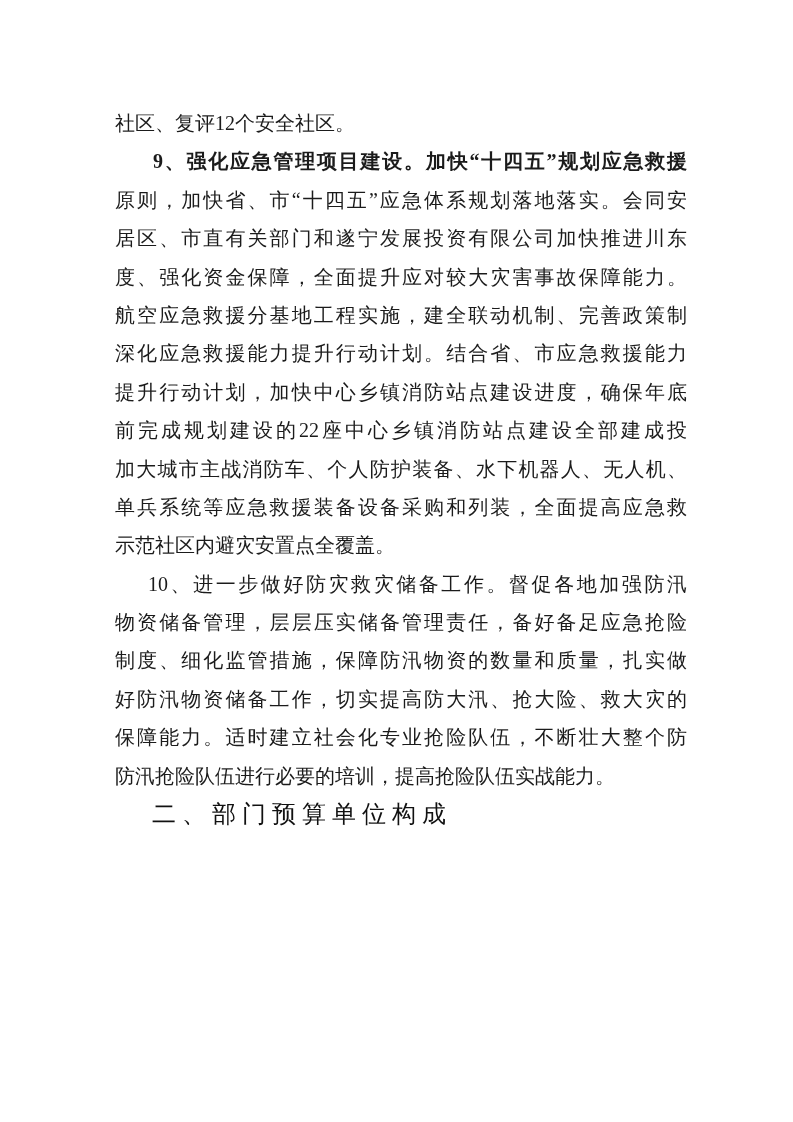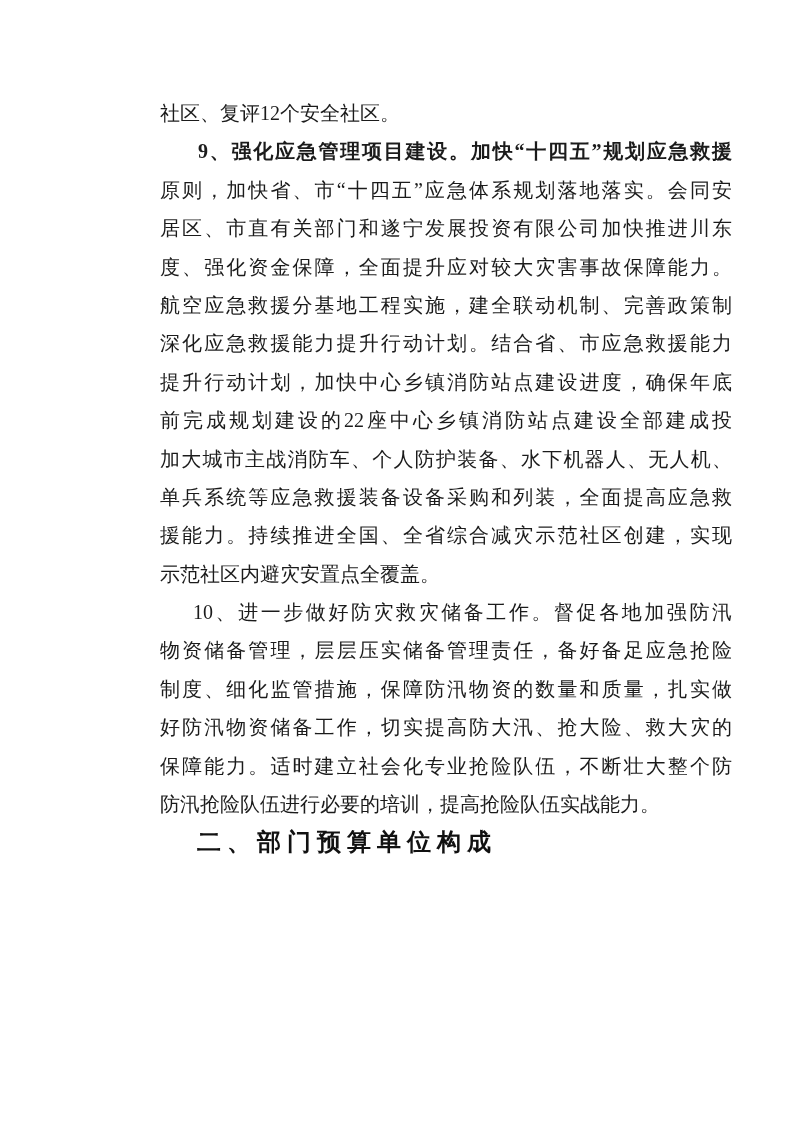--- a/index.html
+++ b/index.html
@@ -10,23 +10,22 @@
   .page {
     position: relative;
     width: 793px;
     height: 1122px;
     background: #ffffff;
     overflow: hidden;
   }
   .text-block {
     position: absolute;
     left: 115px;
-    top: 94px;
+    top: 104px;
     width: 572px;
-    margin-left: 45px;
   }
   .line {
     font-family: "Liberation Serif", "DejaVu Serif", serif;
     font-size: 20px;
     line-height: 38.4px;
     height: 38.4px;
     color: #1b1b1b;
     text-align: justify;
     text-align-last: justify;
     overflow: hidden;
@@ -37,21 +36,21 @@
   }
   .line.indent-9 {
     text-indent: 38px;
     font-weight: bold;
   }
   .line.indent-10 {
     text-indent: 33px;
   }
   .heading {
     font-family: "Liberation Sans", "DejaVu Sans", sans-serif;
-    font-weight: 700;
+    font-weight: 400;
     font-size: 24px;
     line-height: 38.4px;
     height: 38.4px;
     color: #111111;
     letter-spacing: 6px;
     text-indent: 37px;
     text-align: left;
     white-space: nowrap;
   }
 </style>
@@ -64,21 +63,20 @@
     <div class="line indent-9">9、强化应急管理项目建设。加快“十四五”规划应急救援</div>
     <div class="line">原则，加快省、市“十四五”应急体系规划落地落实。会同安</div>
     <div class="line">居区、市直有关部门和遂宁发展投资有限公司加快推进川东</div>
     <div class="line">度、强化资金保障，全面提升应对较大灾害事故保障能力。</div>
     <div class="line">航空应急救援分基地工程实施，建全联动机制、完善政策制</div>
     <div class="line">深化应急救援能力提升行动计划。结合省、市应急救援能力</div>
     <div class="line">提升行动计划，加快中心乡镇消防站点建设进度，确保年底</div>
     <div class="line">前完成规划建设的22座中心乡镇消防站点建设全部建成投</div>
     <div class="line">加大城市主战消防车、个人防护装备、水下机器人、无人机、</div>
     <div class="line">单兵系统等应急救援装备设备采购和列装，全面提高应急救</div>
-    <div class="line">援能力。持续推进全国、全省综合减灾示范社区创建，实现</div>
     <div class="line endline">示范社区内避灾安置点全覆盖。</div>
     <div class="line indent-10">10、进一步做好防灾救灾储备工作。督促各地加强防汛</div>
     <div class="line">物资储备管理，层层压实储备管理责任，备好备足应急抢险</div>
     <div class="line">制度、细化监管措施，保障防汛物资的数量和质量，扎实做</div>
     <div class="line">好防汛物资储备工作，切实提高防大汛、抢大险、救大灾的</div>
     <div class="line">保障能力。适时建立社会化专业抢险队伍，不断壮大整个防</div>
     <div class="line endline">防汛抢险队伍进行必要的培训，提高抢险队伍实战能力。</div>
     <div class="heading">二、部门预算单位构成</div>
   </div>
 </div>

